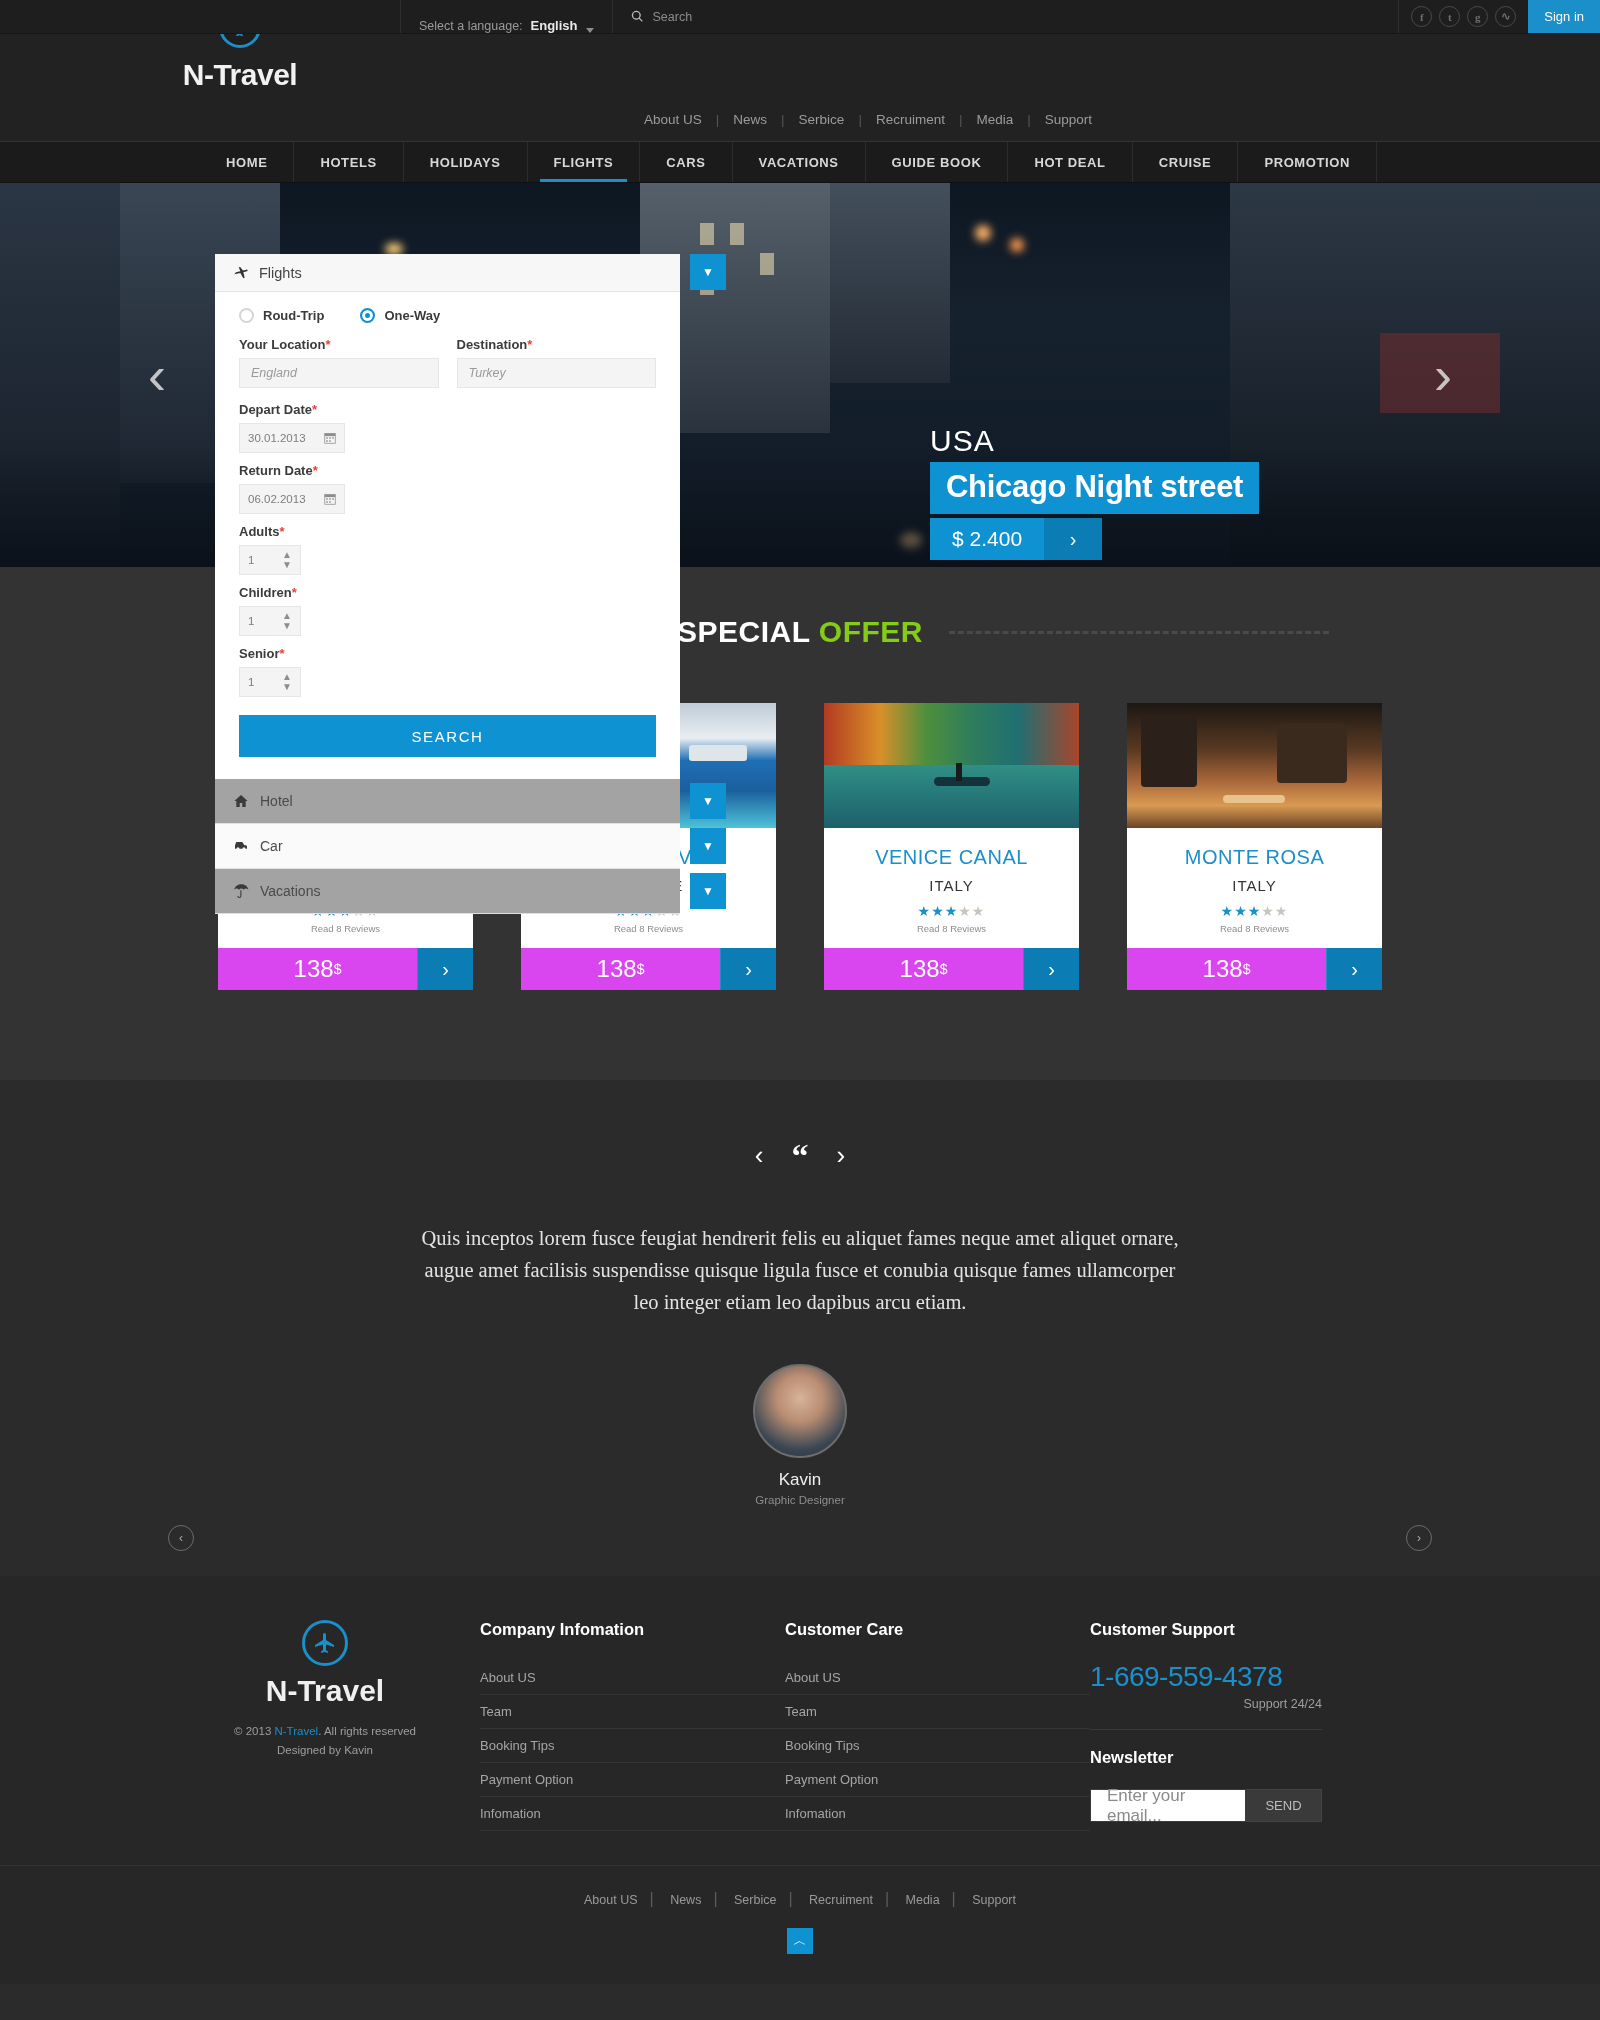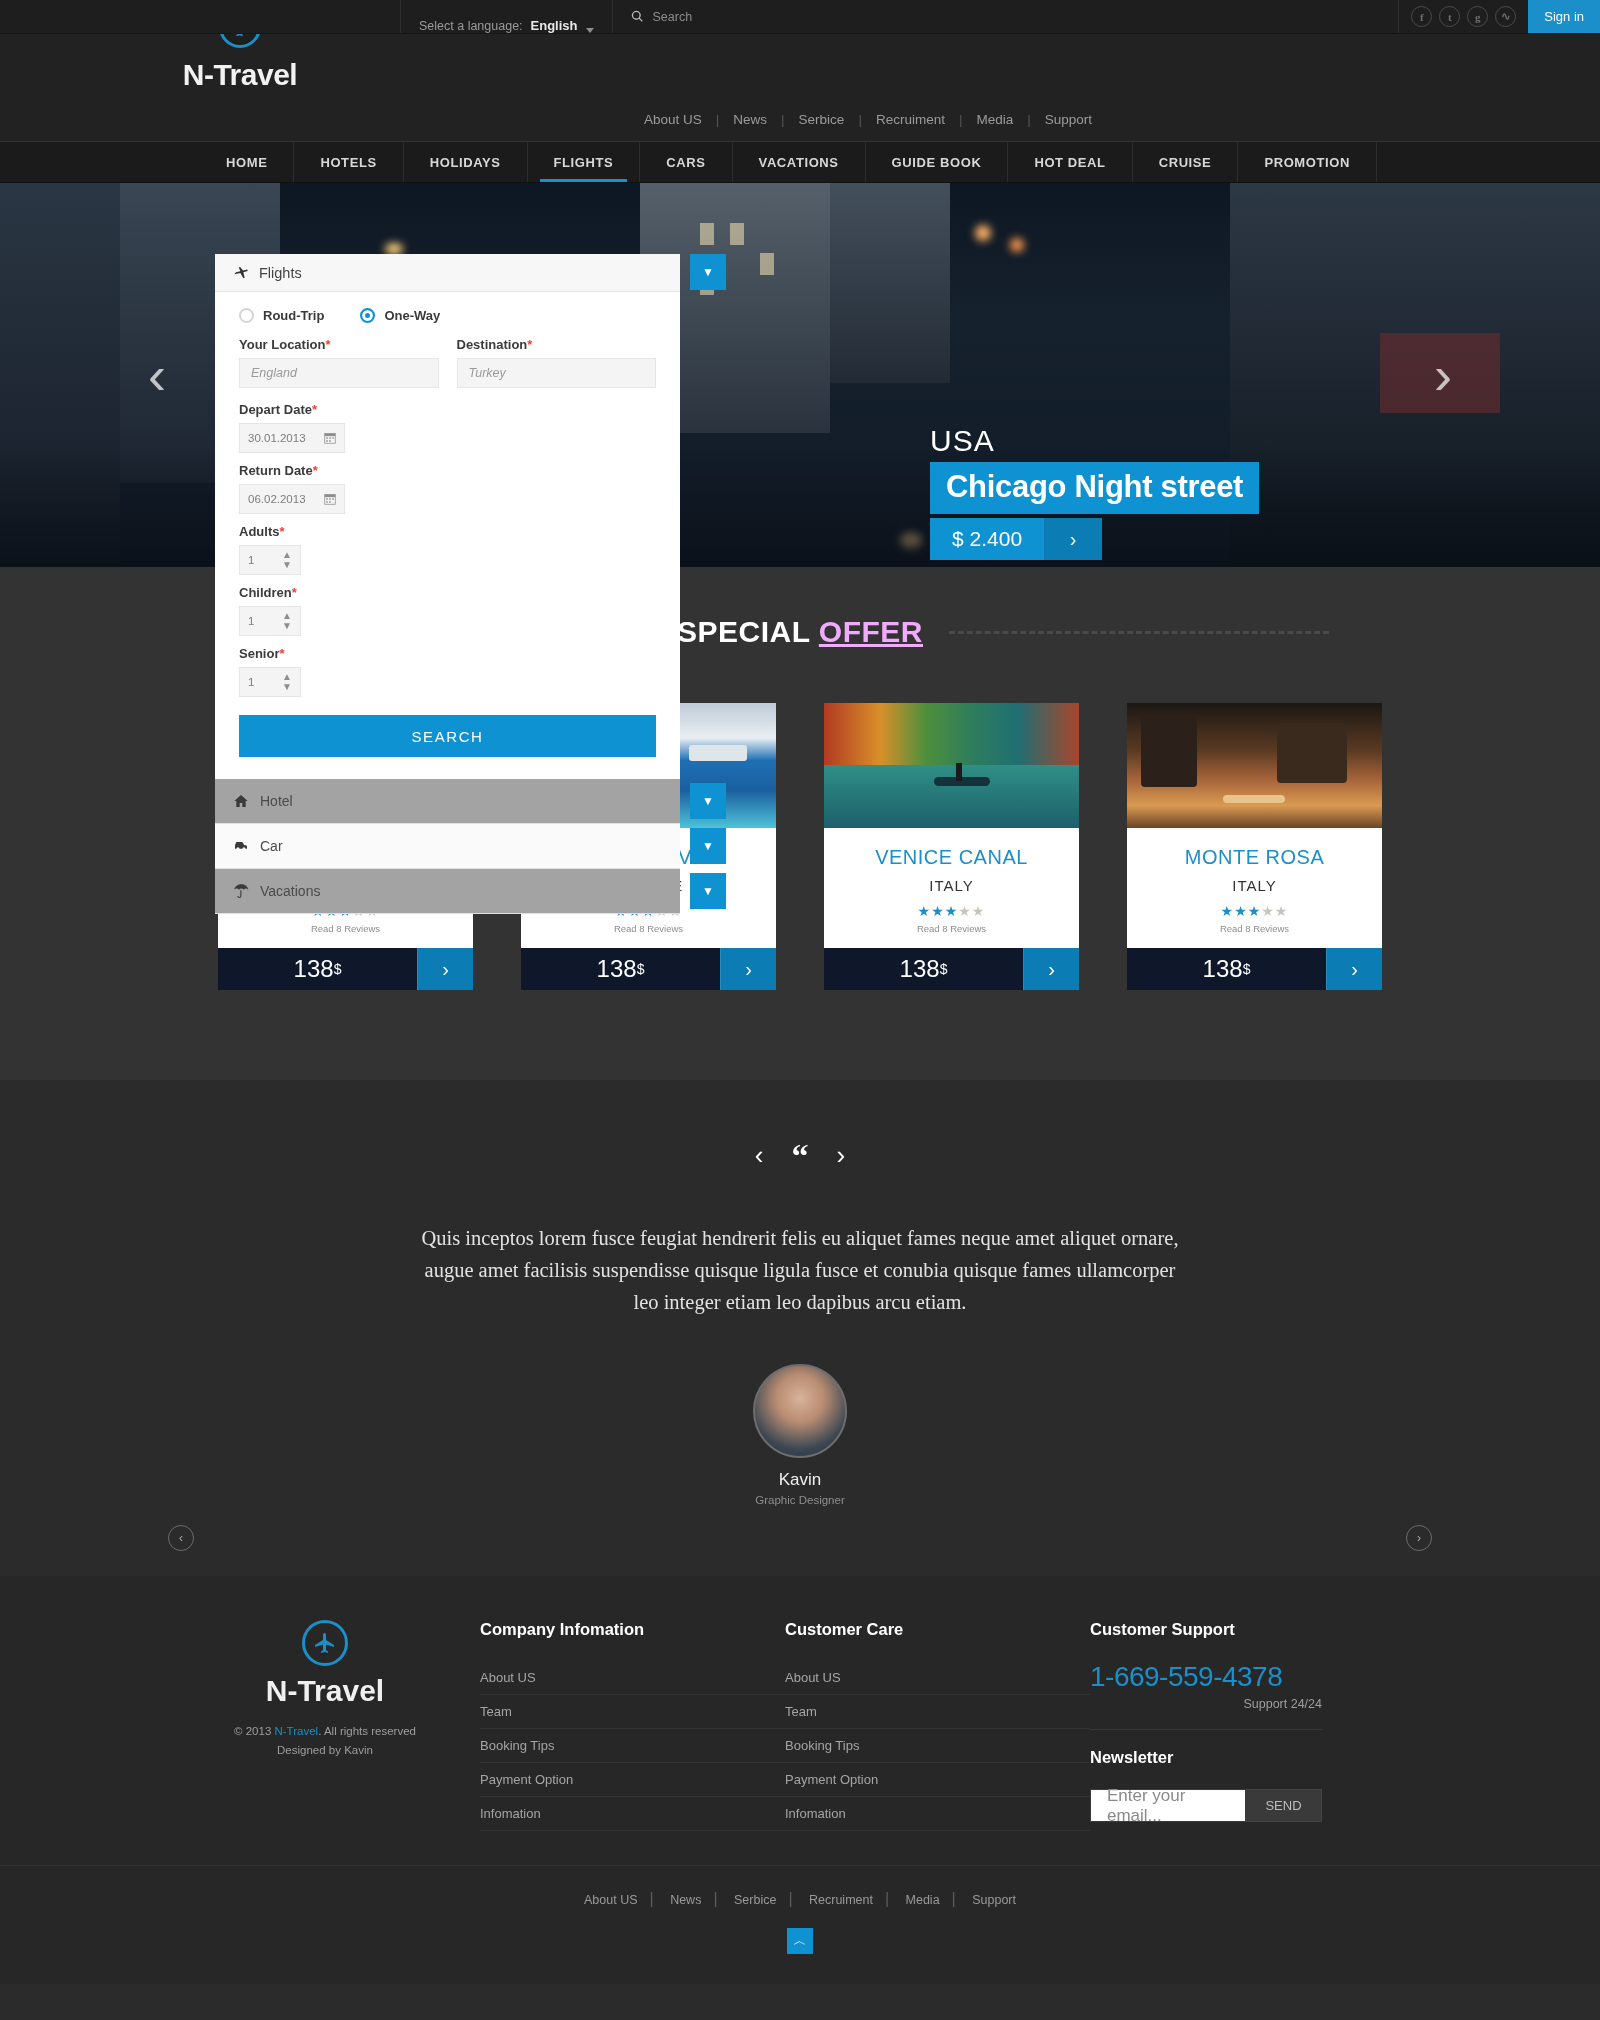--- a/index.html
+++ b/index.html
@@ -159,34 +159,34 @@
     background:#0f92d2; color:#fff;
     display:flex;align-items:center;justify-content:center; font-size: 12px;
   }
 
   
   .offers { background:#333333; padding: 48px 0 90px; position:relative; }
   .sec-head { display:flex; align-items:center; justify-content:center; gap: 26px; }
   .dashline { width: 380px; height: 0; border-top: 3px dashed #4a4a4a; }
   .sec-title { font-size: 30px; font-weight: bold; letter-spacing: 0.5px; white-space: nowrap;}
   .sec-title .w { color:#ffffff; }
-  .sec-title .b { color:#f0abfc;text-decoration:underline; }
+  .sec-title .b { color:#84cc16; }
   .cards { display:flex; gap: 48px; justify-content:center; margin-top: 54px; }
   .card { width: 255px; background:#fff; position:relative; }
   .card-img { height: 125px; position:relative; overflow:hidden; }
   .card-body { padding: 18px 11px 14px; text-align:center; }
   .card-name { color:#1a8fc9; font-size: 20px; font-weight:300; letter-spacing: 0.5px; }
   .card-country { color:#333; font-size: 15px; margin-top: 8px; letter-spacing: 1px; }
   .stars { margin-top: 9px; font-size: 14px; letter-spacing: 1px; }
   .st-on { color:#1a8fc9; }
   .st-off { color:#c9c4bc; }
   .reviews { color:#8d8d8d; font-size: 9.5px; margin-top: 4px; }
   .card-foot { display:flex; height: 42px; }
   .card-price {
-    flex:1; background:#0f172a; color:#fff; font-size: 24px; font-weight:300;
+    flex:1; background:#d946ef; color:#fff; font-size: 24px; font-weight:300;
     display:flex;align-items:center;justify-content:center;
   }
   .card-price sub { font-size: 14px; vertical-align: baseline; }
   .card-go {
     width: 56px; background:#0b7cb4; color:#fff; font-size: 20px; font-weight: 300;
     display:flex;align-items:center;justify-content:center;
     border-left: 1px solid rgba(255,255,255,.12);
   }
   .heart {
     position:absolute; left:50%; top:50%; transform: translate(-50%,-50%);

